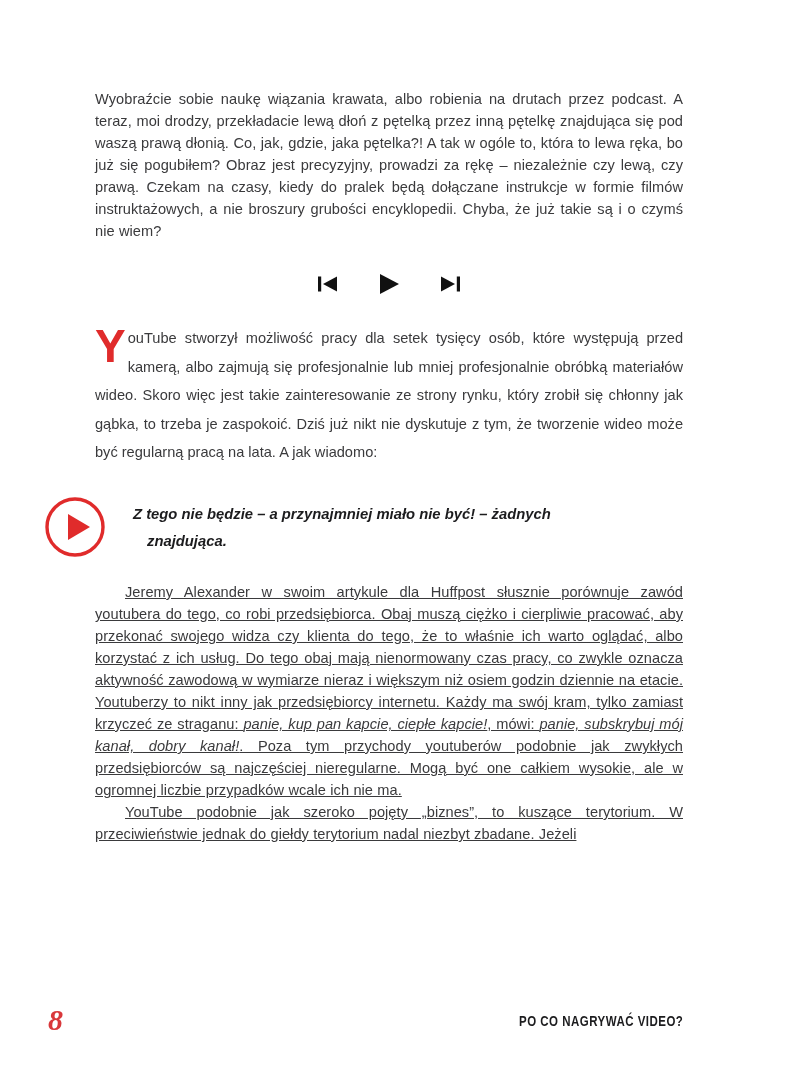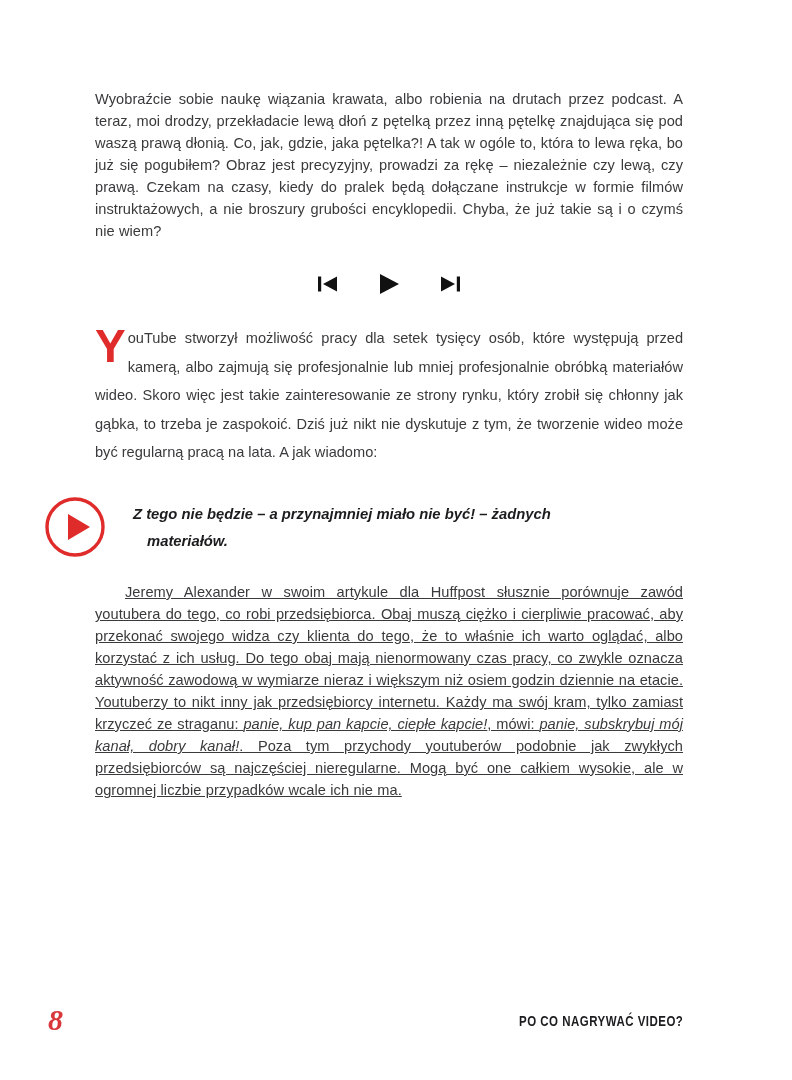--- a/index.html
+++ b/index.html
@@ -180,26 +180,27 @@
 
     <div class="callout">
       <span class="callout-icon">
         <svg width="64" height="64" viewBox="0 0 64 64" aria-hidden="true">
           <circle cx="32" cy="32" r="28" fill="none" stroke="#e02b2b" stroke-width="3.4"></circle>
           <polygon points="25,19 25,45 47,32" fill="#e02b2b"></polygon>
         </svg>
       </span>
       <div class="callout-text">
         <span>Z tego nie będzie – a przynajmniej miało nie być! – żadnych</span>
-        <span class="l2">materiałów.</span>
+        <span class="l2">znajdująca.</span>
       </div>
     </div>
 
     <p class="para indent"><span>Jeremy Alexander w swoim artykule dla Huffpost słusznie porównuje zawód youtubera do tego, co robi przedsiębiorca. Obaj muszą ciężko i cierpliwie pracować, aby przekonać swojego widza czy klienta do tego, że to właśnie ich warto oglądać, albo korzystać z ich usług. Do tego obaj mają nienormowany czas pracy, co zwykle oznacza aktywność zawodową w wymiarze nieraz i większym niż osiem godzin dziennie na etacie. Youtuberzy to nikt inny jak przedsiębiorcy internetu. Każdy ma swój kram, tylko zamiast krzyczeć ze straganu: </span><i>panie, kup pan kapcie, ciepłe kapcie!</i><span>, mówi: </span><i>panie, subskrybuj mój kanał, dobry kanał!</i><span>. Poza tym przychody youtuberów podobnie jak zwykłych przedsiębiorców są najczęściej nieregularne. Mogą być one całkiem wysokie, ale w ogromnej liczbie przypadków wcale ich nie ma.</span></p>
 
+    <p class="para indent">YouTube podobnie jak szeroko pojęty „biznes”, to kuszące terytorium. W przeciwieństwie jednak do giełdy terytorium nadal niezbyt zbadane. Jeżeli</p>
 
   </div>
 
   <div class="footer">
     <div class="page-number">8</div>
     <div class="running-title">PO CO NAGRYWAĆ VIDEO?</div>
   </div>
 
 </div>
 

